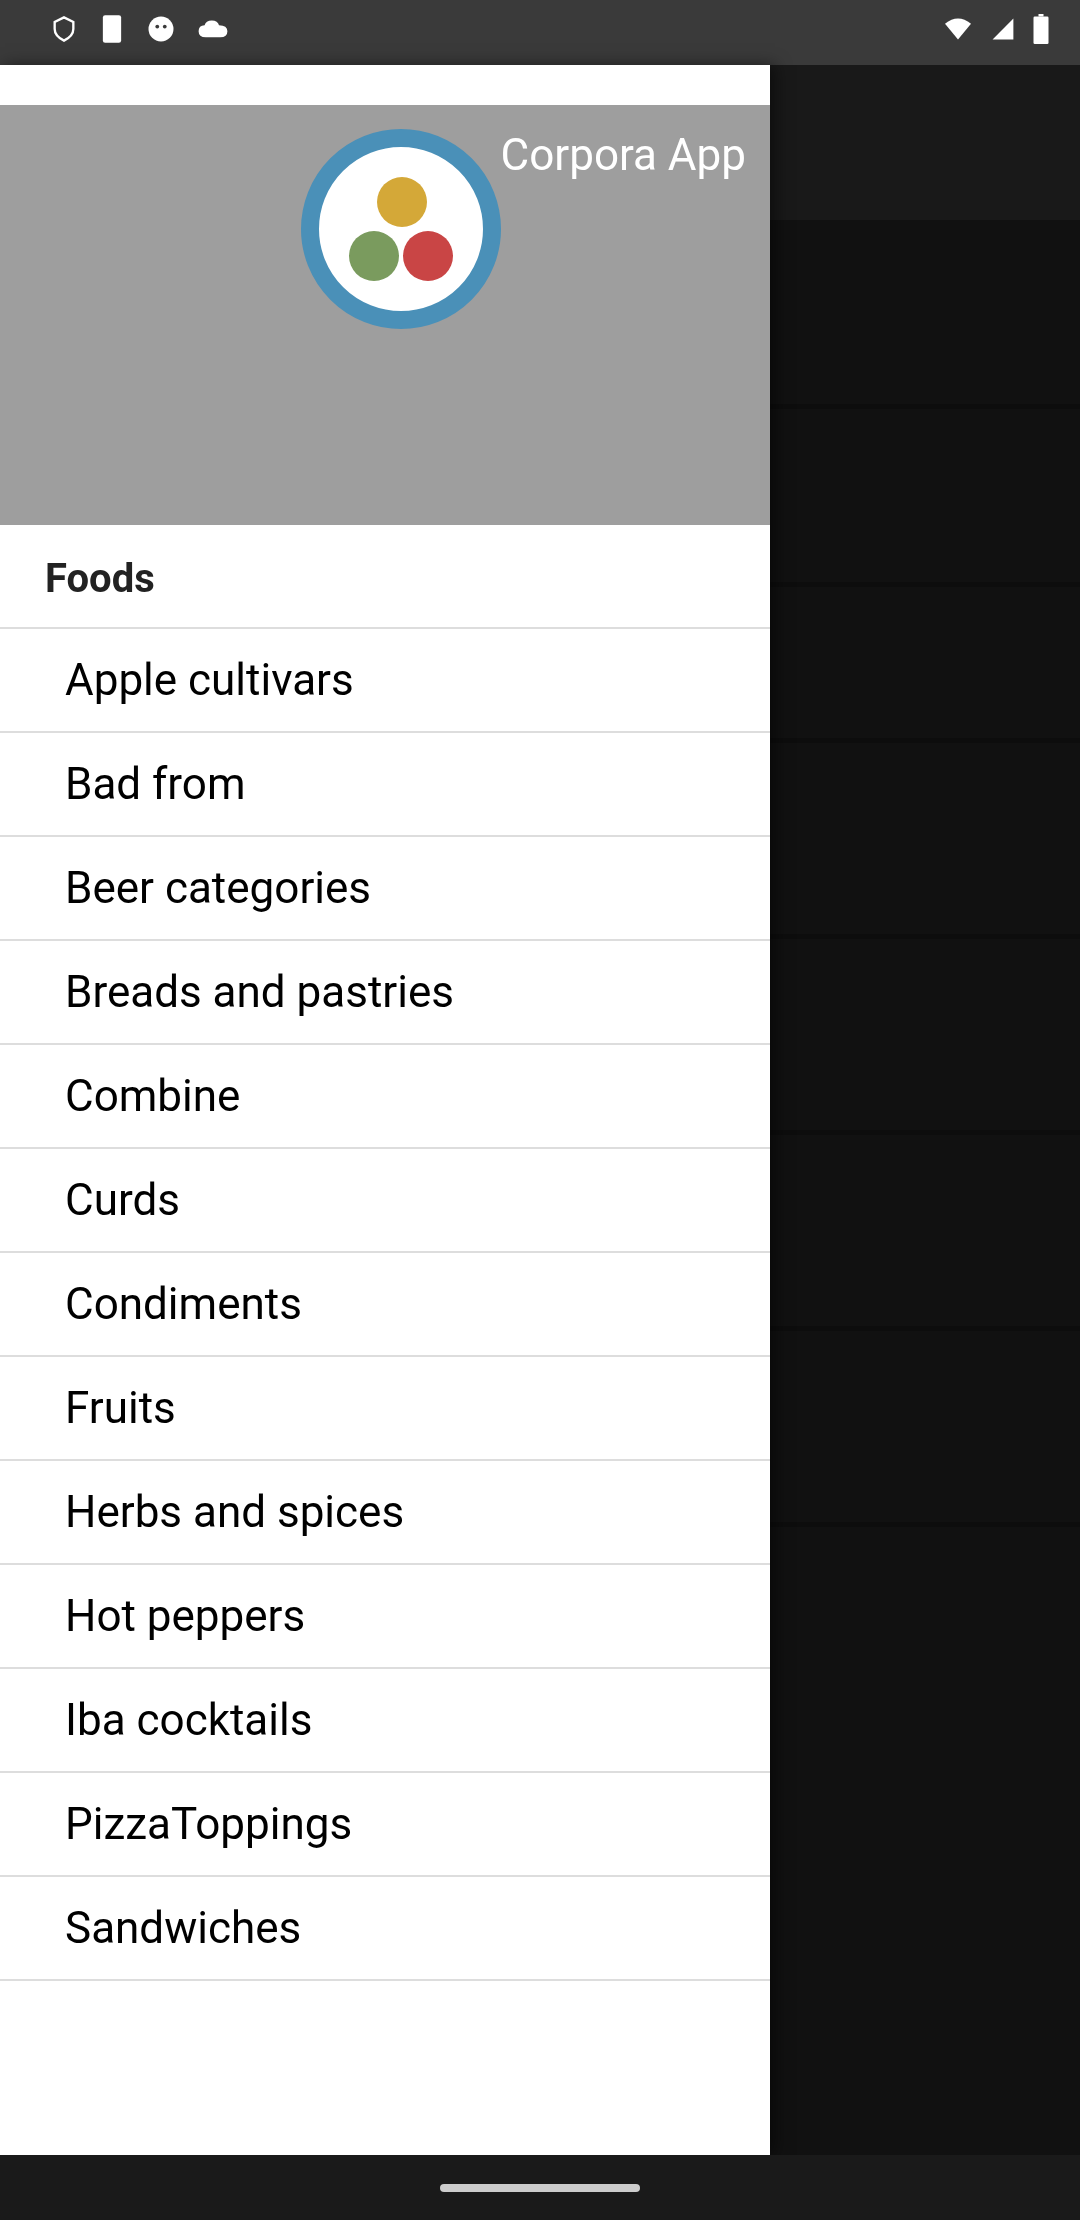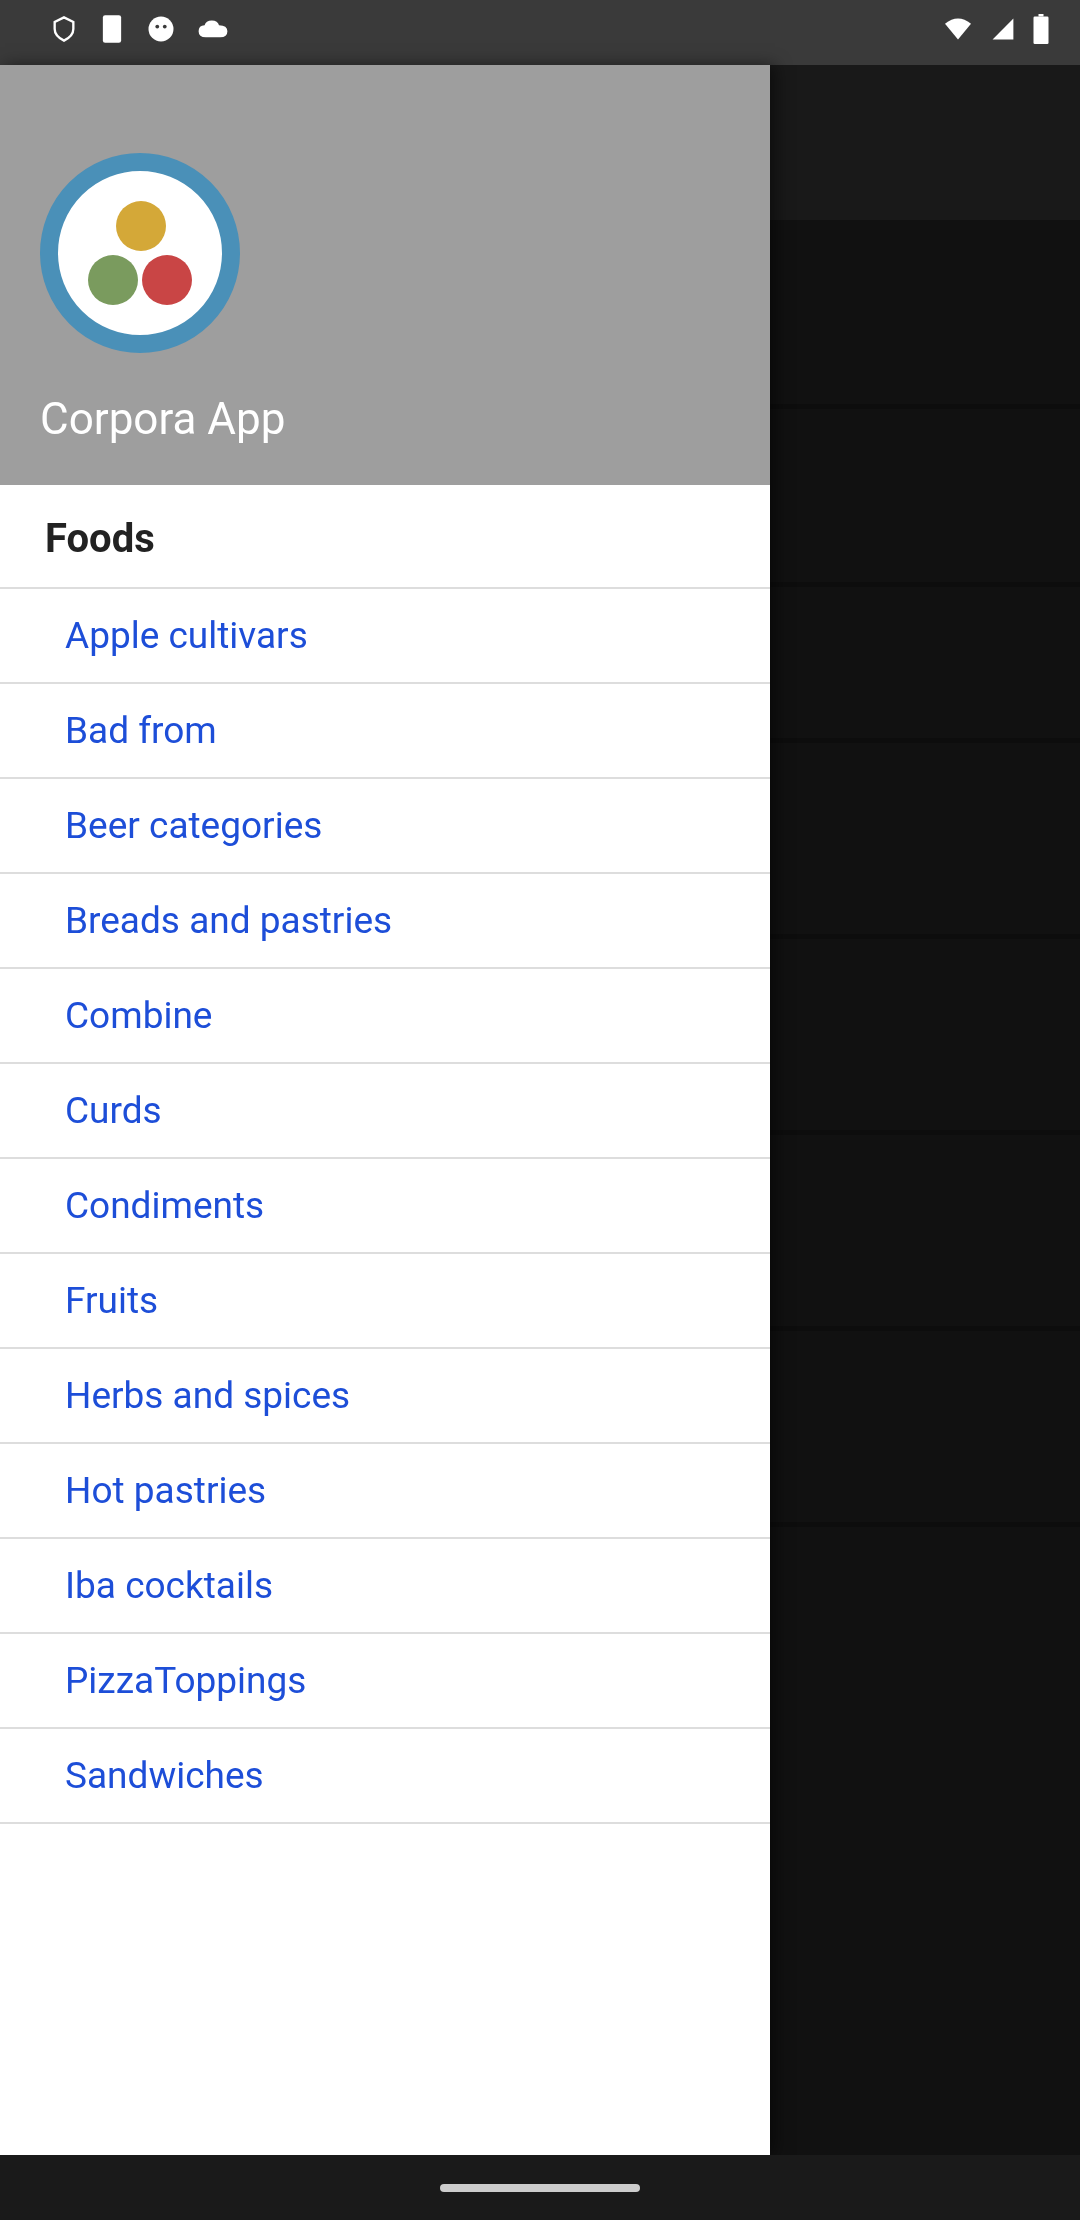--- a/index.html
+++ b/index.html
@@ -77,24 +77,24 @@
       height: 2090px;
       background: #fff;
       box-shadow: 5px 0 15px rgba(0,0,0,0.5);
       z-index: 100;
       display: flex;
       flex-direction: column;
     }
     .drawer-header {
       height: 420px;
       background: #9e9e9e;
-      padding: 40px;
-      display: flex;
-      flex-direction: column;
+      padding: 24px;
+      display: flex;
       justify-content: flex-end;
+      margin-top: 40px;
     }
     .app-logo {
       width: 200px;
       height: 200px;
       border-radius: 50%;
       background: #fff;
       border: 18px solid #4a90b8;
       position: relative;
       margin-bottom: 40px;
     }
@@ -135,22 +135,22 @@
     }
     .drawer-section-header {
       padding: 30px 45px 25px 45px;
       font-size: 40px;
       font-weight: bold;
       color: #222;
       border-bottom: 2px solid #ddd;
     }
     .drawer-item {
       padding: 25px 45px 25px 65px;
-      font-size: 37px;
-      color: #1d4ed8;
+      font-size: 44px;
+      color: #000000;
       border-bottom: 2px solid #ddd;
     }
     .nav-bar {
       position: absolute;
       bottom: 0;
       left: 0;
       width: 1080px;
       height: 65px;
       background: #1a1a1a;
       display: flex;
@@ -254,21 +254,21 @@
     <div class="drawer-section-header">Foods</div>
     <div class="drawer-item">Apple cultivars</div>
     <div class="drawer-item">Bad from</div>
     <div class="drawer-item">Beer categories</div>
     <div class="drawer-item">Breads and pastries</div>
     <div class="drawer-item">Combine</div>
     <div class="drawer-item">Curds</div>
     <div class="drawer-item">Condiments</div>
     <div class="drawer-item">Fruits</div>
     <div class="drawer-item">Herbs and spices</div>
-    <div class="drawer-item">Hot pastries</div>
+    <div class="drawer-item">Hot peppers</div>
     <div class="drawer-item">Iba cocktails</div>
     <div class="drawer-item">PizzaToppings</div>
     <div class="drawer-item">Sandwiches</div>
 
   </div>
 </div>
 
 <div class="nav-bar">
   <div class="nav-pill"></div>
 </div>

